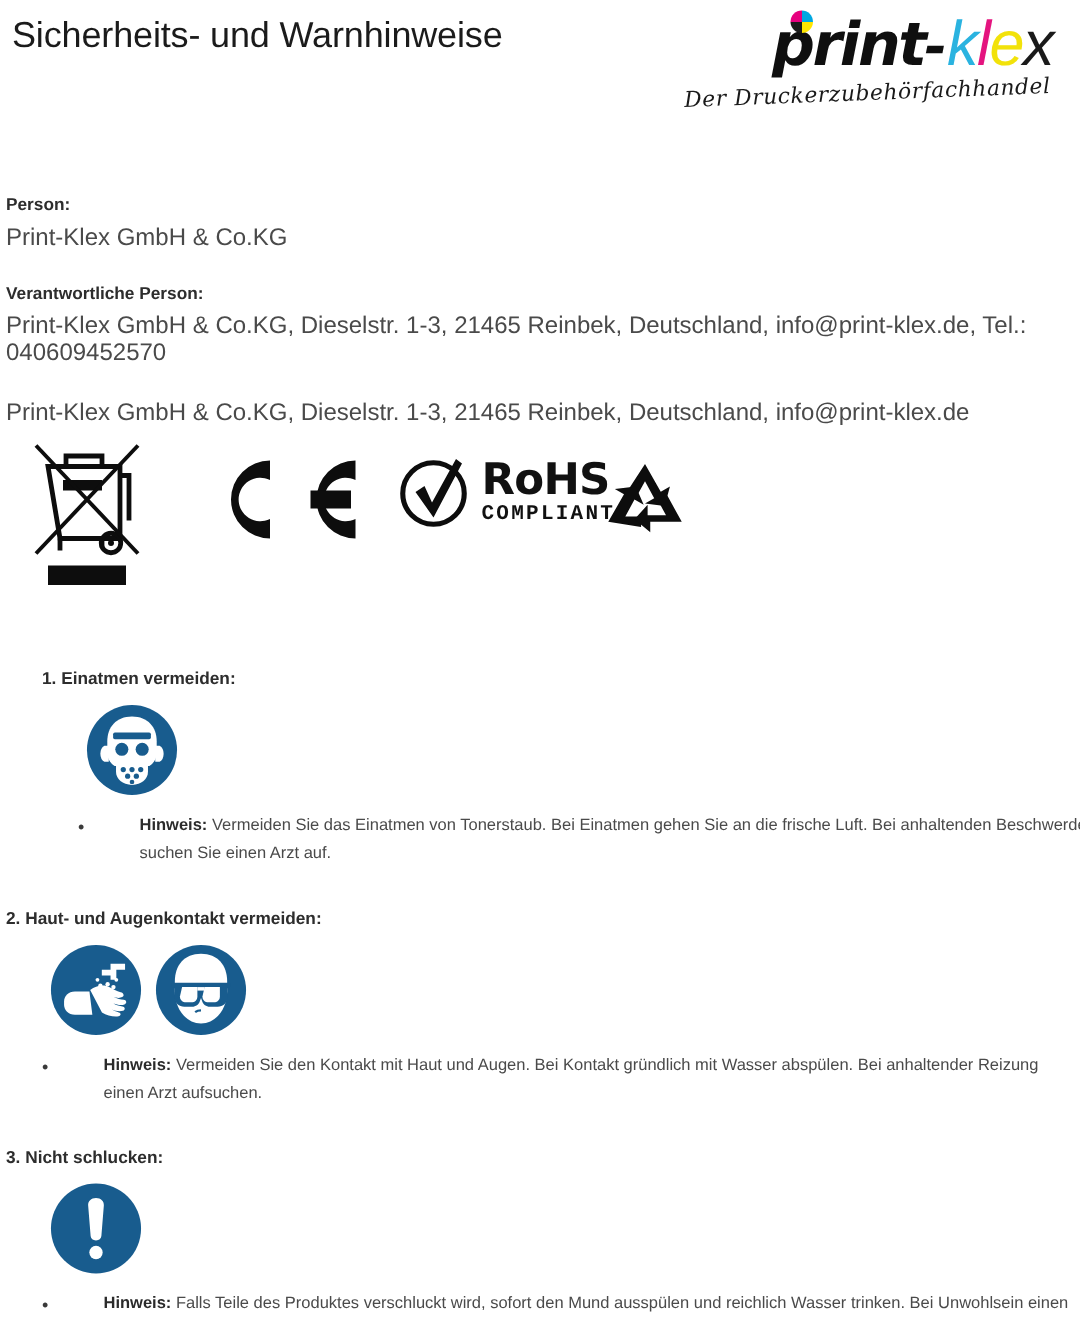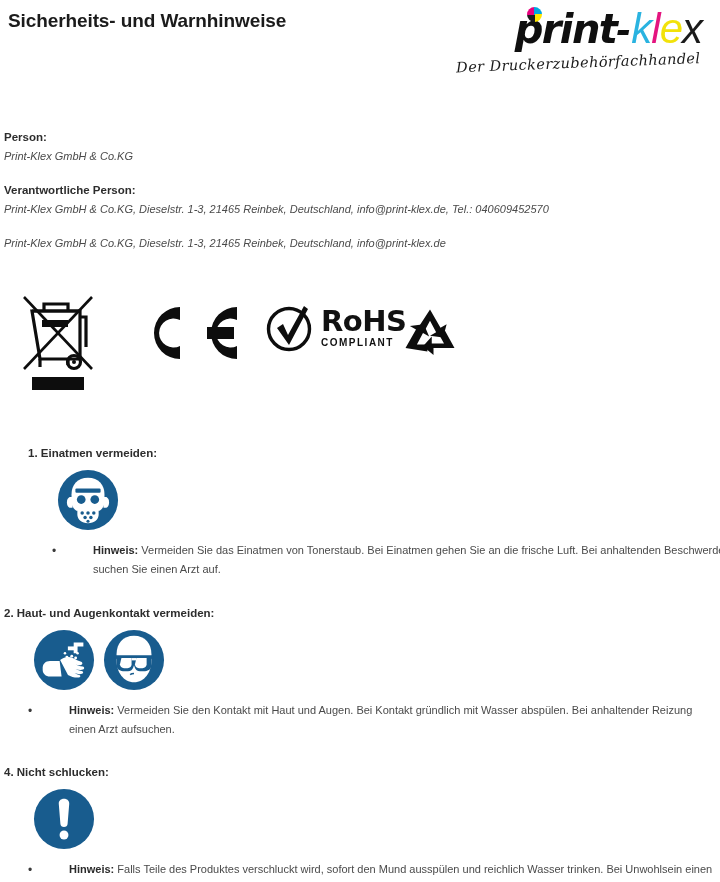--- a/index.html
+++ b/index.html
@@ -18,22 +18,22 @@
 
   
   .header {
     position: relative;
     height: 96px;
   }
   .page-title {
     position: absolute;
     left: 8px;
     top: 10px;
-    font-size: 19px;
-    font-weight: bold;
+    font-size: 24px;
+    font-weight: normal;
     color: #1b1b1b;
     letter-spacing: -0.1px;
     white-space: nowrap;
   }
   .logo-block {
     position: absolute;
     right: 18px;
     top: 6px;
     width: 238px;
     height: 72px;
@@ -106,25 +106,24 @@
     top: 131px;
     width: 712px;
   }
   .info-label {
     font-size: 11.5px;
     font-weight: bold;
     color: #2d2d2d;
     margin: 0 0 7px 0;
   }
   .info-value {
-    font-size: 11px;
+    font-size: 16px;
     font-weight: normal;
     color: #4a4a4a;
     margin: 0 0 22px 0;
-    font-style: italic;
   }
   .info-value.last { margin-bottom: 0; }
 
   
   .symbols-row {
     position: absolute;
     left: 10px;
     top: 289px;
     width: 700px;
     height: 115px;
@@ -146,27 +145,27 @@
     line-height: 1;
   }
   .rohs-main {
     font-family: "DejaVu Sans", sans-serif;
     font-size: 29px;
     font-weight: bold;
     color: #111;
     letter-spacing: -0.5px;
   }
   .rohs-sub {
-    font-family: Liberation Sans, sans-serif;
-    font-size: 10px;
+    font-family: Liberation Mono, monospace;
+    font-size: 14px;
     font-weight: bold;
     color: #111;
     letter-spacing: 1.5px;
     margin-top: 2px;
-    text-align: left;
+    text-align: right;
   }
 
   
   .section {
     position: absolute;
     left: 4px;
     width: 714px;
   }
   .sec-1 { top: 447px; margin-left: 24px; }
   .sec-2 { top: 607px; }
@@ -355,21 +354,21 @@
     </svg>
   </div>
 
   <div class="note-row">
     <span class="bullet">•</span>
     <span class="note-text"><b>Hinweis:</b> <span>Vermeiden Sie den Kontakt mit Haut und Augen. Bei Kontakt gründlich mit Wasser abspülen. Bei anhaltender Reizung einen Arzt aufsuchen.</span></span>
   </div>
 </div>
 
 <div class="section sec-3">
-  <p class="section-heading">4. Nicht schlucken:</p>
+  <p class="section-heading">3. Nicht schlucken:</p>
 
   <div class="icon-row">
     <svg class="safety-icon" viewBox="0 0 64 64">
       <circle cx="32" cy="32" r="31" fill="#185c8e"></circle>
       <path d="M32 11 c-3.4 0-5.6 2.2-5.4 5.2 l1.7 21 c.15 1.9 1.6 3 3.7 3 s3.55-1.1 3.7-3 l1.7-21 c.2-3-2-5.2-5.4-5.2 z" fill="#fff"></path>
       <circle cx="32" cy="48.5" r="4.6" fill="#fff"></circle>
     </svg>
   </div>
 
   <div class="note-row">

